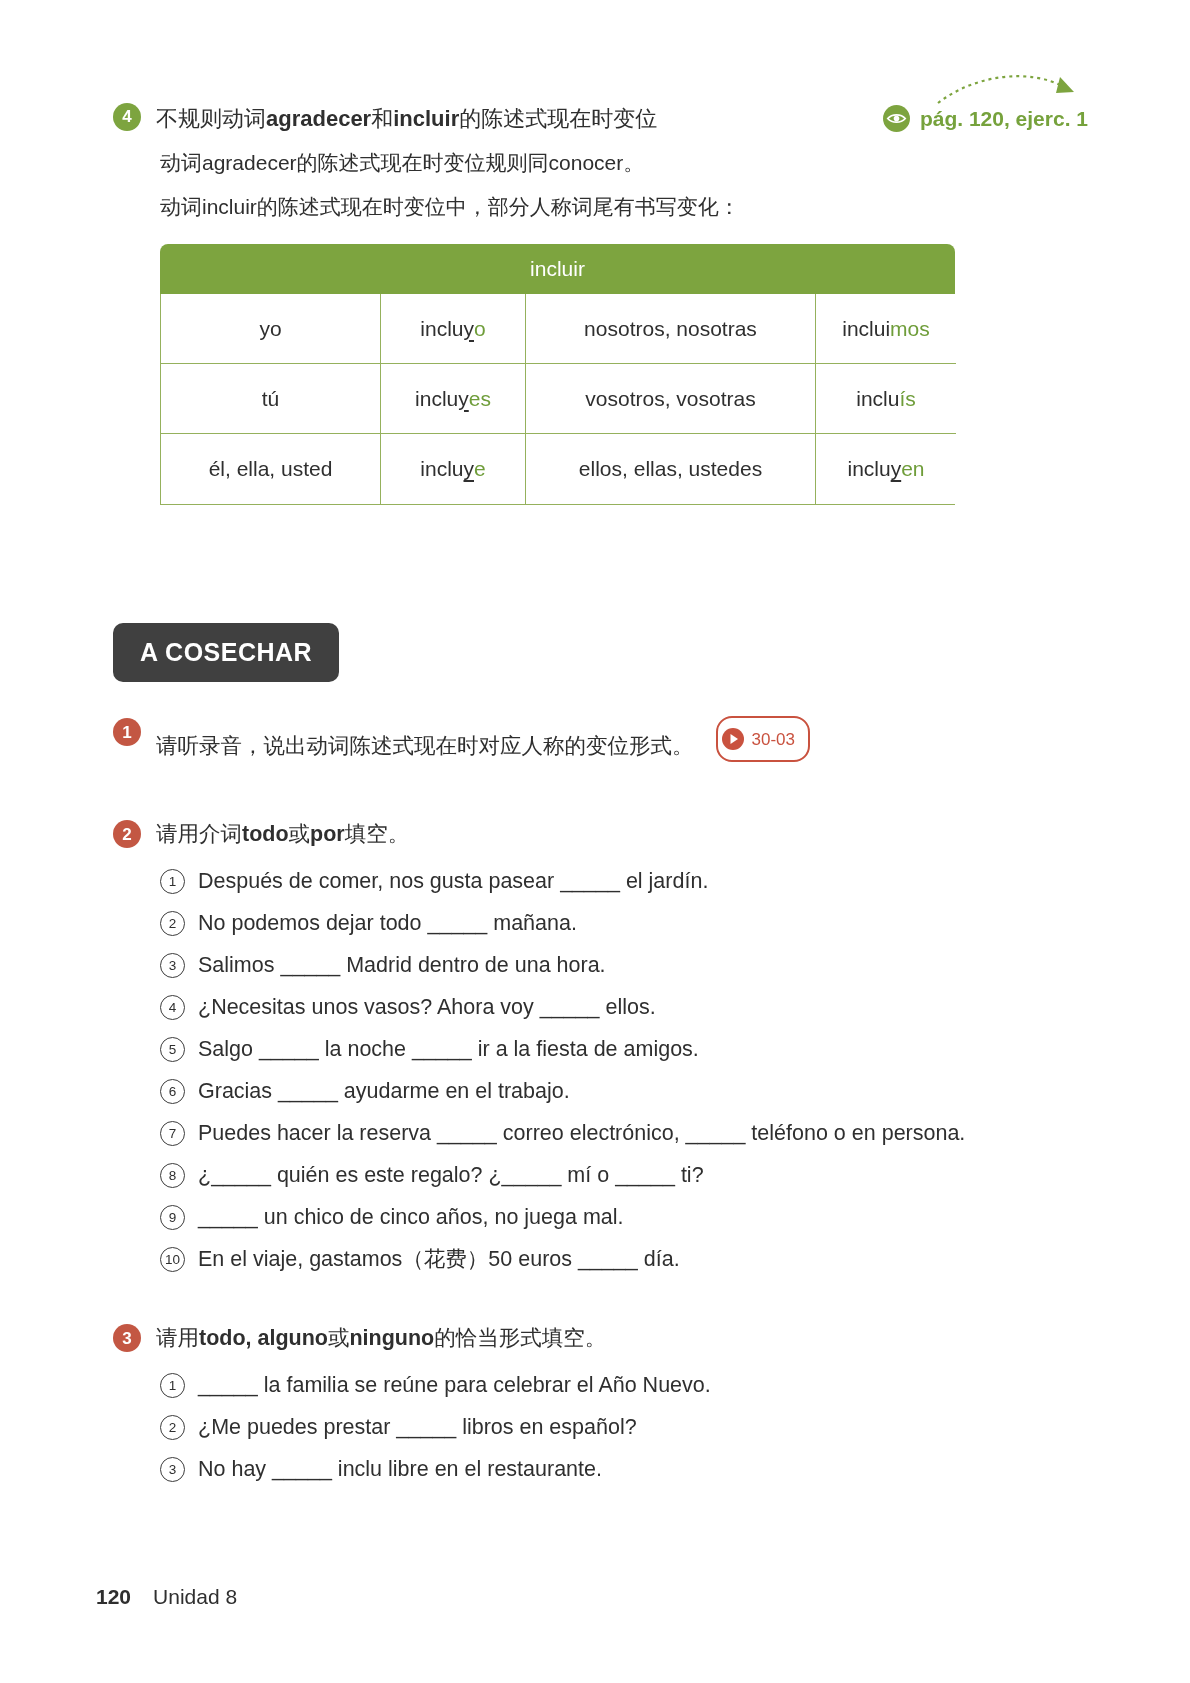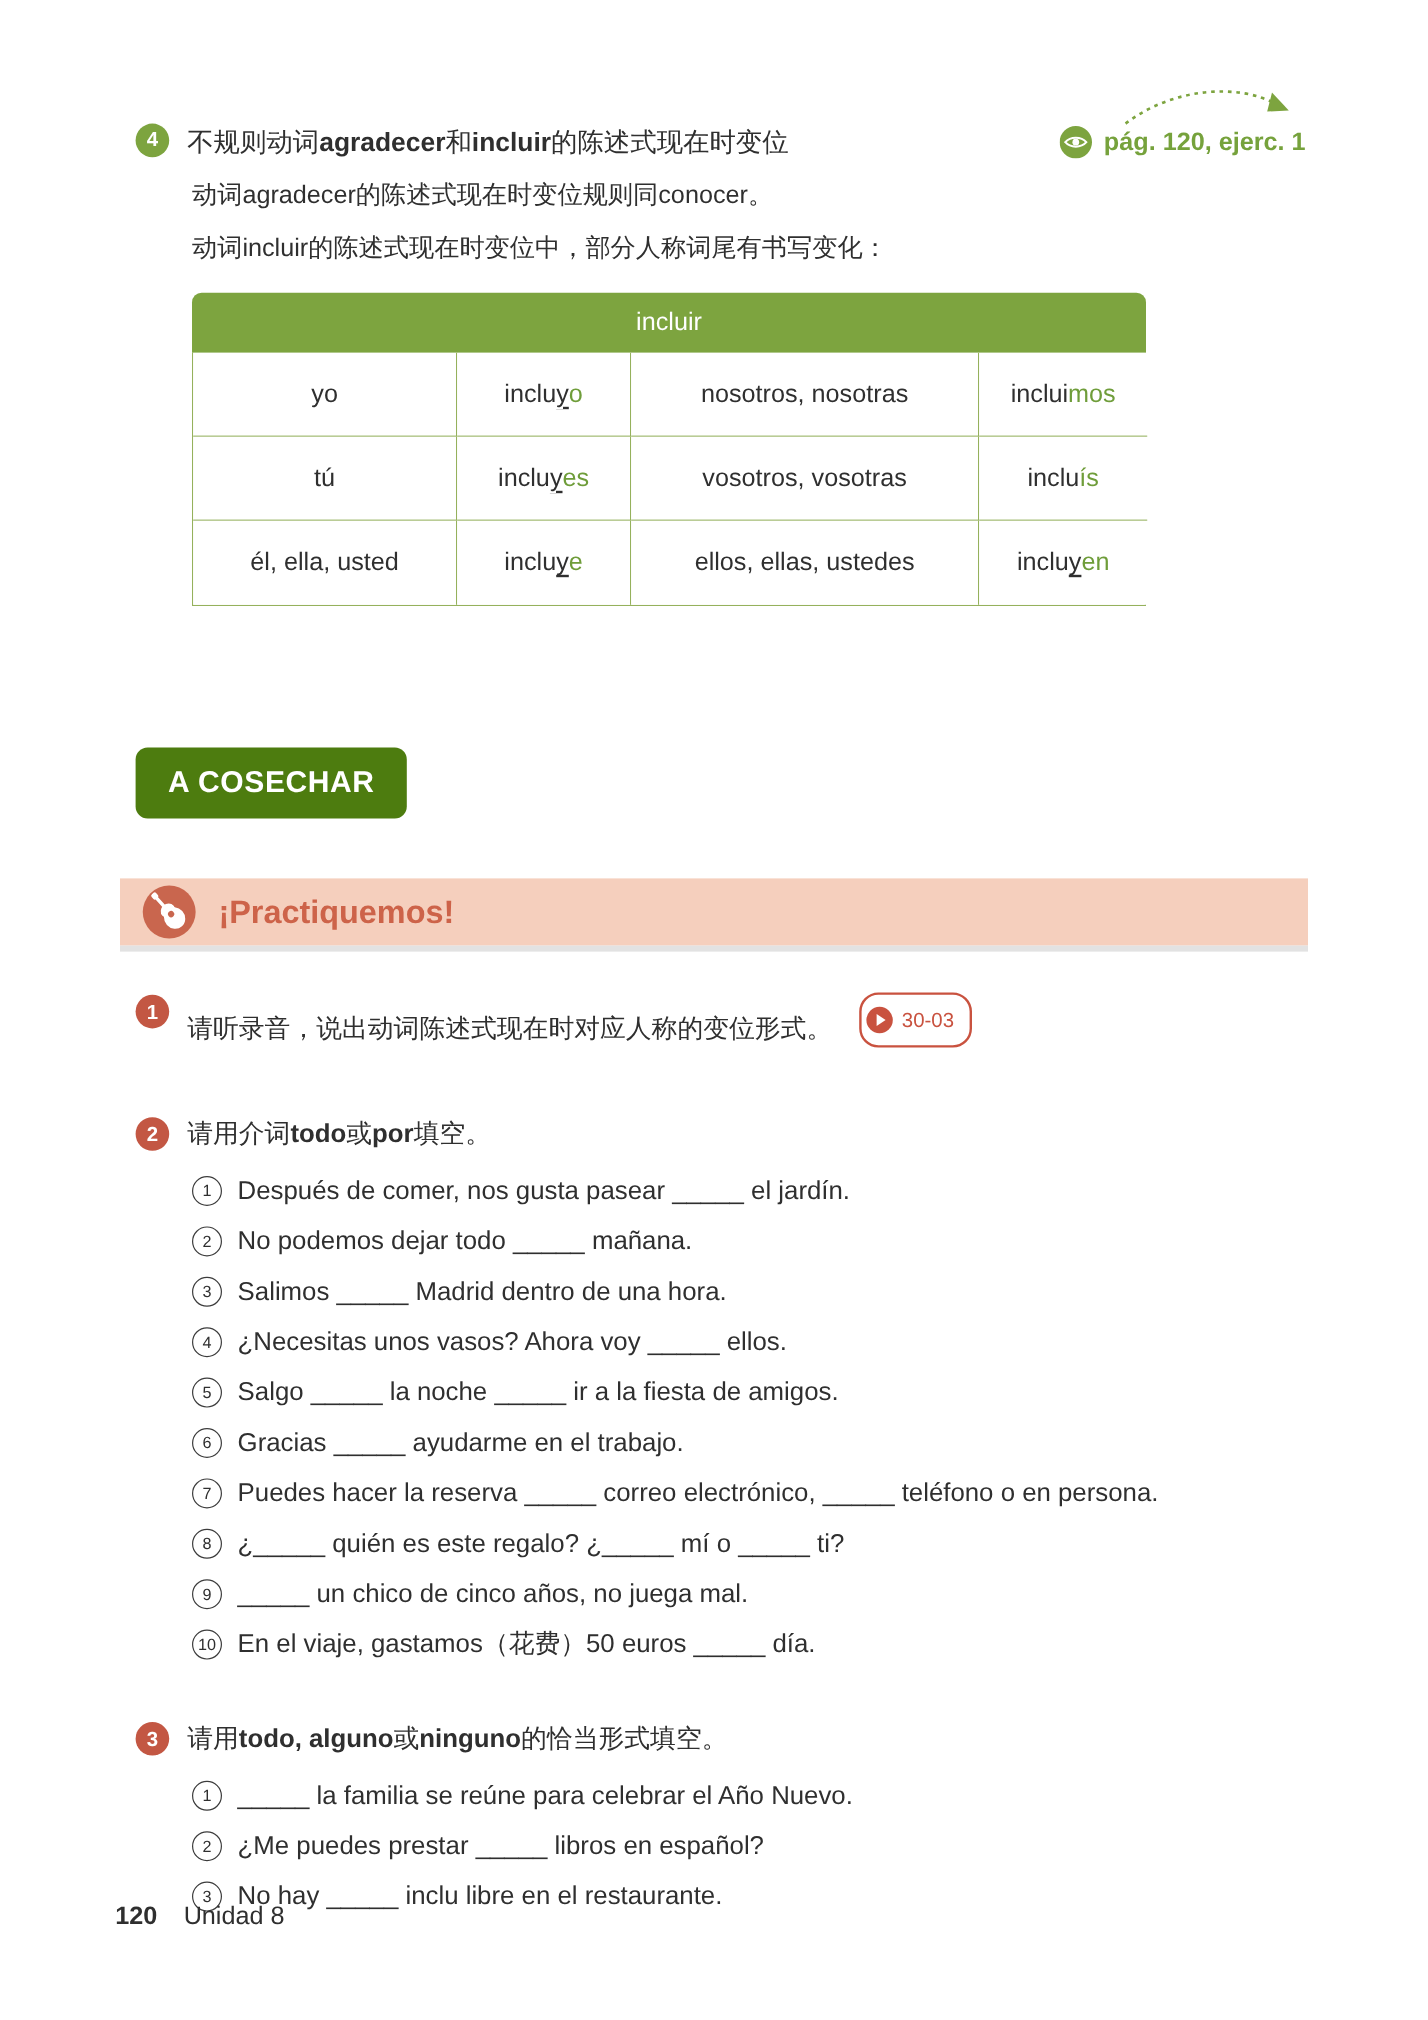--- a/index.html
+++ b/index.html
@@ -29,21 +29,21 @@
   .conj-grid { display:grid; grid-template-columns:220px 145px 290px 140px;
                border:1.5px solid #95b15c; border-top:none; }
   .cell { height:70px; display:flex; align-items:center; justify-content:center;
           border-right:1px solid #95b15c; border-bottom:1px solid #95b15c; background:#fff; }
   .cell.last-col { border-right:none; }
   .cell.last-row { border-bottom:none; }
   .ul { text-decoration:underline; text-underline-offset:4px; text-decoration-thickness:1.5px; }
   .grn { color:#6f9d3a; }
 
   
-  .cosechar { display:inline-block; margin-top:118px; background:#4d7c0f; color:#fff;
+  .cosechar { display:inline-block; margin-top:118px; background:#404040; color:#fff;
               font-weight:bold; font-size:25px; letter-spacing:0.5px;
               padding:15px 27px; border-radius:10px; }
 
   
   .banner-wrap { margin:50px 0 0 -13px; width:990px; }
   .banner { background:#f5cfbd; height:56px; display:flex; align-items:center; padding-left:18px; }
   .banner-shadow { height:5px; background:#e2e2e2; }
   .guitar-circle { width:46px; height:46px; flex:0 0 auto; }
   .banner-title { color:#cd6349; font-weight:bold; font-size:27px; margin-left:18px; }
 
@@ -123,36 +123,20 @@
         <div class="cell last-col last-row">
             <span><span>inclu</span><span class="ul">y</span><span class="grn">en</span></span>
           </div>
       </div>
     </div>
 
     <div>
       <div class="cosechar">A COSECHAR</div>
     </div>
 
-    <div class="banner-wrap">
-      <div class="banner">
-        <svg class="guitar-circle" viewBox="0 0 48 48">
-          <circle cx="24" cy="24" r="23" fill="#c9664e"></circle>
-          <g transform="rotate(-42 24 24)">
-            <rect x="22.5" y="5" width="3" height="15" rx="1.2" fill="#ffffff"></rect>
-            <rect x="21.4" y="2.5" width="5.2" height="5.5" rx="1.6" fill="#ffffff"></rect>
-            <ellipse cx="24" cy="22.5" rx="6.6" ry="6" fill="#ffffff"></ellipse>
-            <ellipse cx="24" cy="31" rx="9" ry="9.6" fill="#ffffff"></ellipse>
-            <circle cx="24" cy="26.5" r="2.7" fill="#c9664e"></circle>
-          </g>
-        </svg>
-        <span class="banner-title">¡Practiquemos!</span>
-      </div>
-      <div class="banner-shadow"></div>
-    </div>
 
     <div class="ex-header ex1">
       <div class="badge badge-red">1</div>
       <div><span>请听录音，说出动词陈述式现在时对应人称的变位形式。</span><span class="audio-pill">
             <svg class="play" viewBox="0 0 24 24">
               <circle cx="12" cy="12" r="11" fill="#c9523f"></circle>
               <polygon points="9.5,7 17,12 9.5,17" fill="#ffffff"></polygon>
             </svg>
             <span class="audio-label">30-03</span>
           </span></div>

